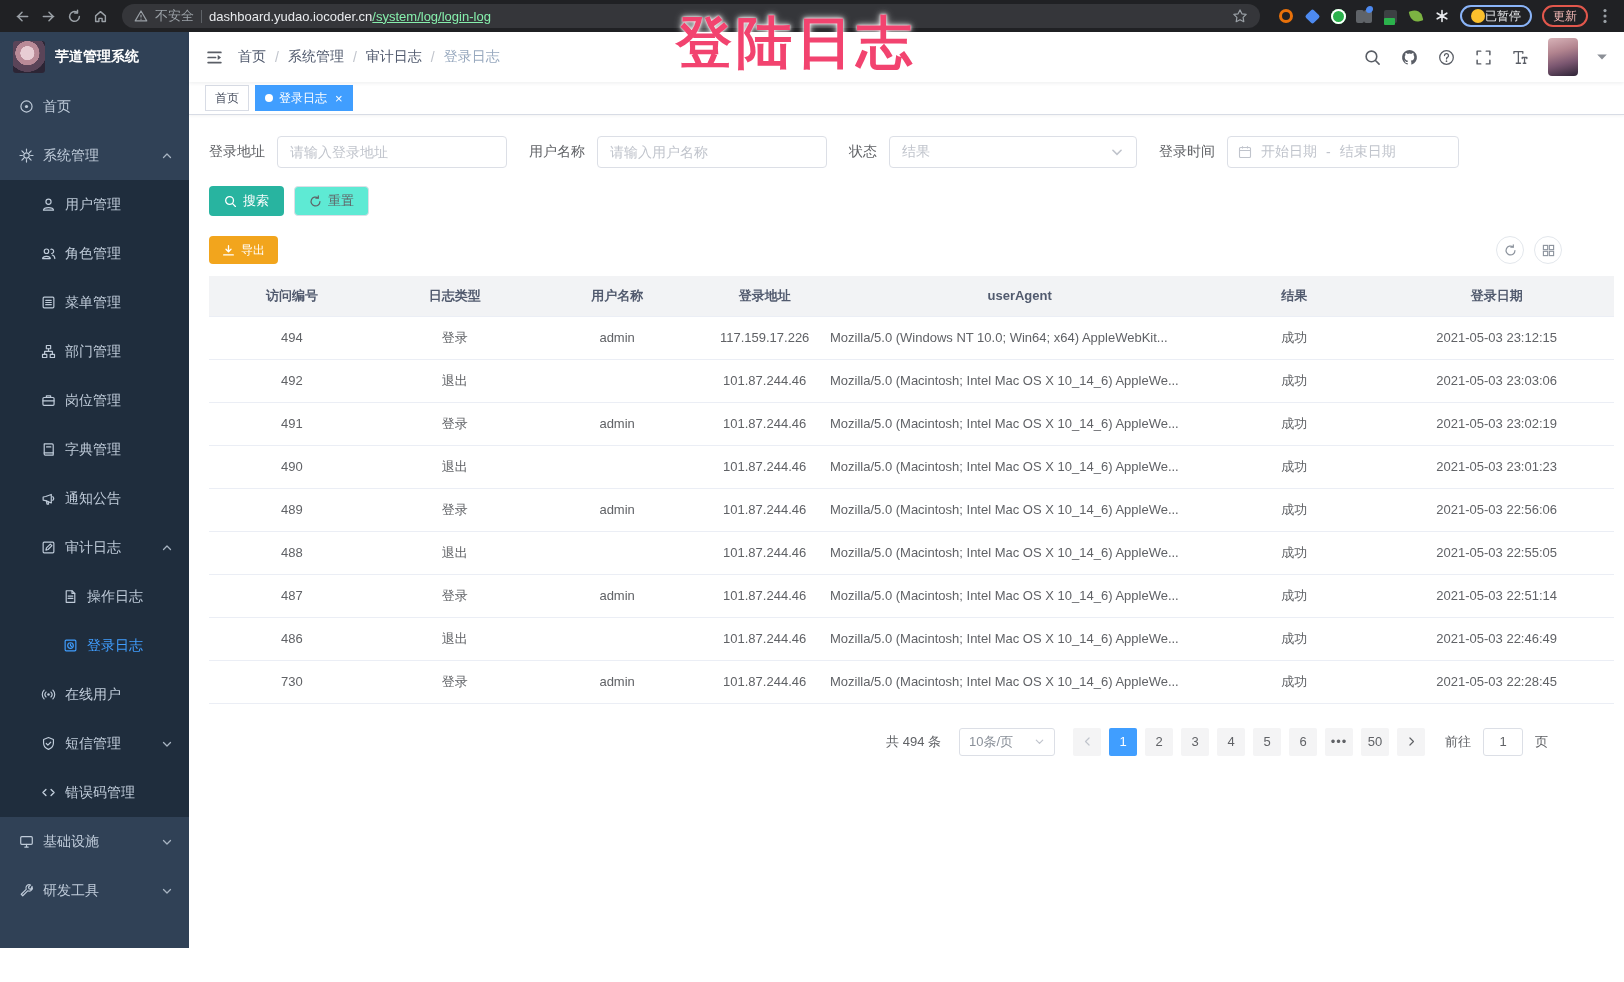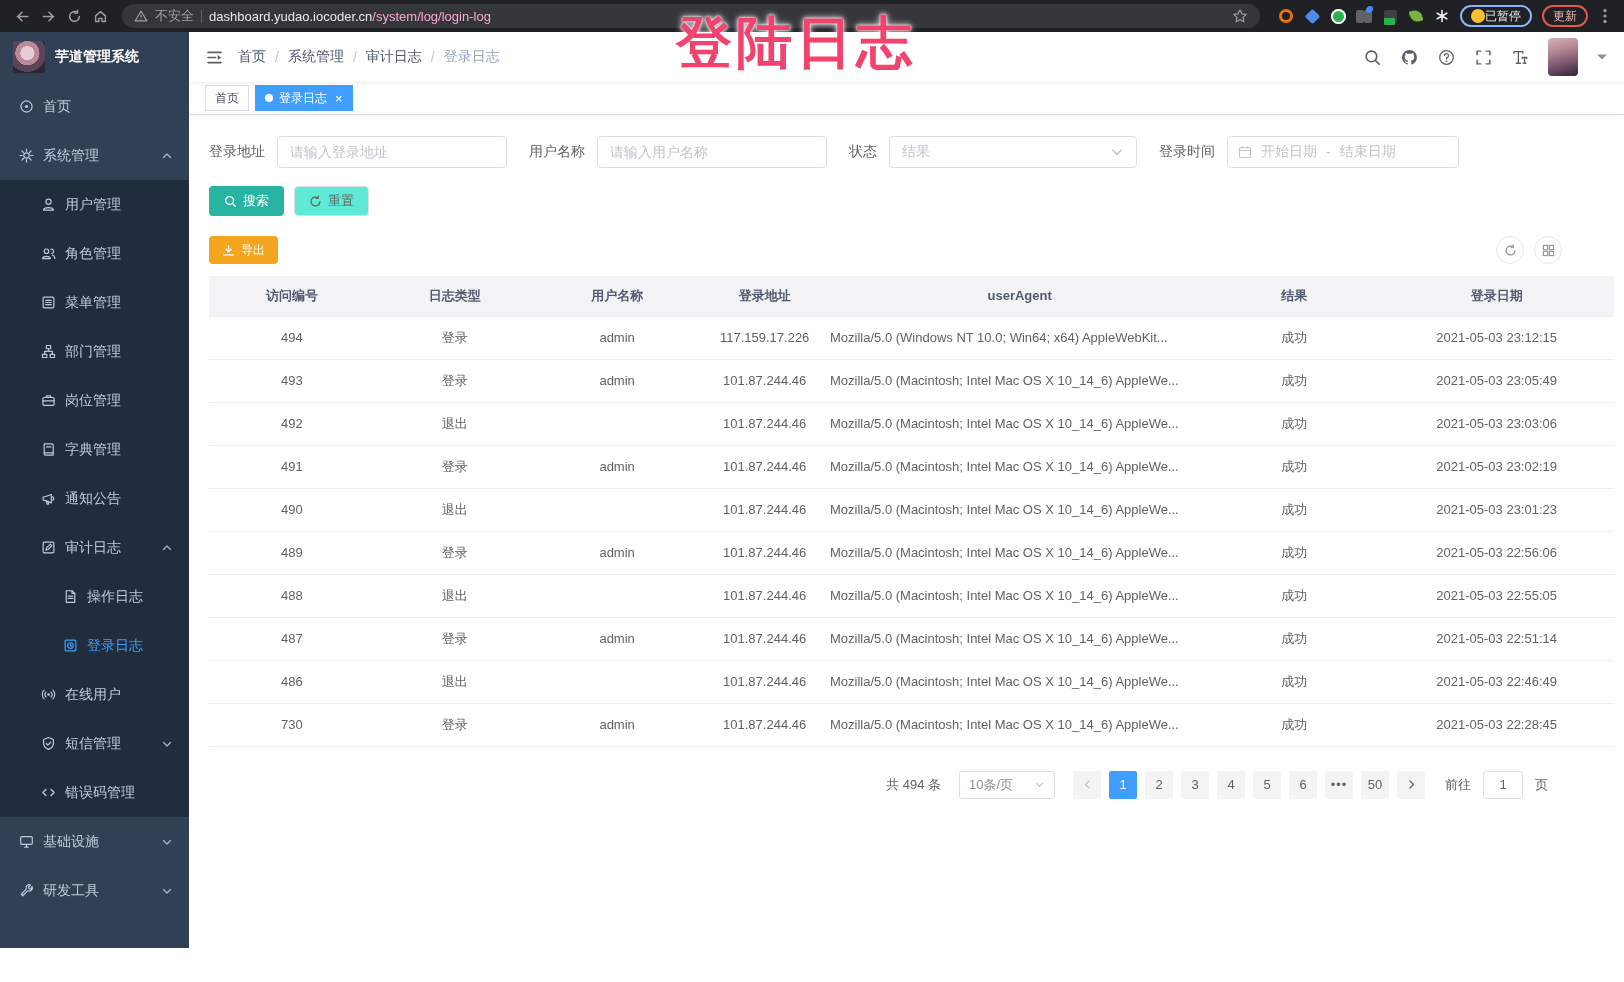--- a/index.html
+++ b/index.html
@@ -8,21 +8,21 @@
   .screen { position:relative; width:1624px; height:982px; overflow:hidden; background:#fff; }
 
   
   .browser-bar { height:32px; background:#202124; display:flex; align-items:center; padding:12px 10px; gap:2px; }
   .bicon { width:24px; height:22px; display:flex; align-items:center; justify-content:center; color:#9aa0a6; cursor:pointer; flex-shrink:0; }
   .bicon svg { width:15px; height:15px; }
   .addr { flex:1; height:24px; background:#35363a; border-radius:12px; display:flex; align-items:center; gap:7px; padding:0 12px; margin:0 8px; font-size:13px; color:#9aa0a6; min-width:0; }
   .addr .wicon { width:14px; height:14px; display:flex; flex-shrink:0; }
   .addr .vsep { width:1px; height:13px; background:#5f6368; }
   .addr .url { color:#e8eaed; white-space:nowrap; overflow:hidden; flex:1; }
-  .addr .url .path { color:#f9a8d4; }
+  .addr .url .path { color:#86efac;text-decoration:underline; }
   .addr .star { width:16px; height:16px; display:flex; flex-shrink:0; color:#9aa0a6; }
   .ext-row { display:flex; align-items:center; gap:10px; margin:0 8px; flex-shrink:0; }
   .ext { width:16px; height:16px; display:flex; align-items:center; justify-content:center; cursor:pointer; position:relative; }
   .e1 { width:14px; height:14px; border:3.5px solid #e8710a; border-radius:50%; }
   .e2 { width:11px; height:11px; background:#4d8af0; border-radius:2px; transform:rotate(45deg); }
   .e3 { width:15px; height:15px; background:#2bb24c; border-radius:50%; box-shadow:inset 0 0 0 2px #fff, inset 0 0 0 4px #2bb24c; }
   .e4 { width:13px; height:13px; background:#5f6368; border-radius:2px; }
   .e4 i { position:absolute; right:-1px; top:-2px; width:6px; height:6px; background:#4d8af0; border-radius:50%; }
   .e5 { width:13px; height:13px; background:#3c4043; border-radius:2px; }
   .e6 { width:12px; height:12px; background:#7cb342; border-radius:1px 8px 1px 8px; transform:rotate(-15deg); }
@@ -578,29 +578,20 @@
               <tr>
                 <td>494</td>
                 <td>登录</td>
                 <td>admin</td>
                 <td>117.159.17.226</td>
                 <td class="left">Mozilla/5.0 (Windows NT 10.0; Win64; x64) AppleWebKit...</td>
                 <td>成功</td>
                 <td>2021-05-03 23:12:15</td>
               </tr>
               <tr>
-                <td>493</td>
-                <td>登录</td>
-                <td>admin</td>
-                <td>101.87.244.46</td>
-                <td class="left">Mozilla/5.0 (Macintosh; Intel Mac OS X 10_14_6) AppleWe...</td>
-                <td>成功</td>
-                <td>2021-05-03 23:05:49</td>
-              </tr>
-              <tr>
                 <td>492</td>
                 <td>退出</td>
                 <td></td>
                 <td>101.87.244.46</td>
                 <td class="left">Mozilla/5.0 (Macintosh; Intel Mac OS X 10_14_6) AppleWe...</td>
                 <td>成功</td>
                 <td>2021-05-03 23:03:06</td>
               </tr>
               <tr>
                 <td>491</td>

